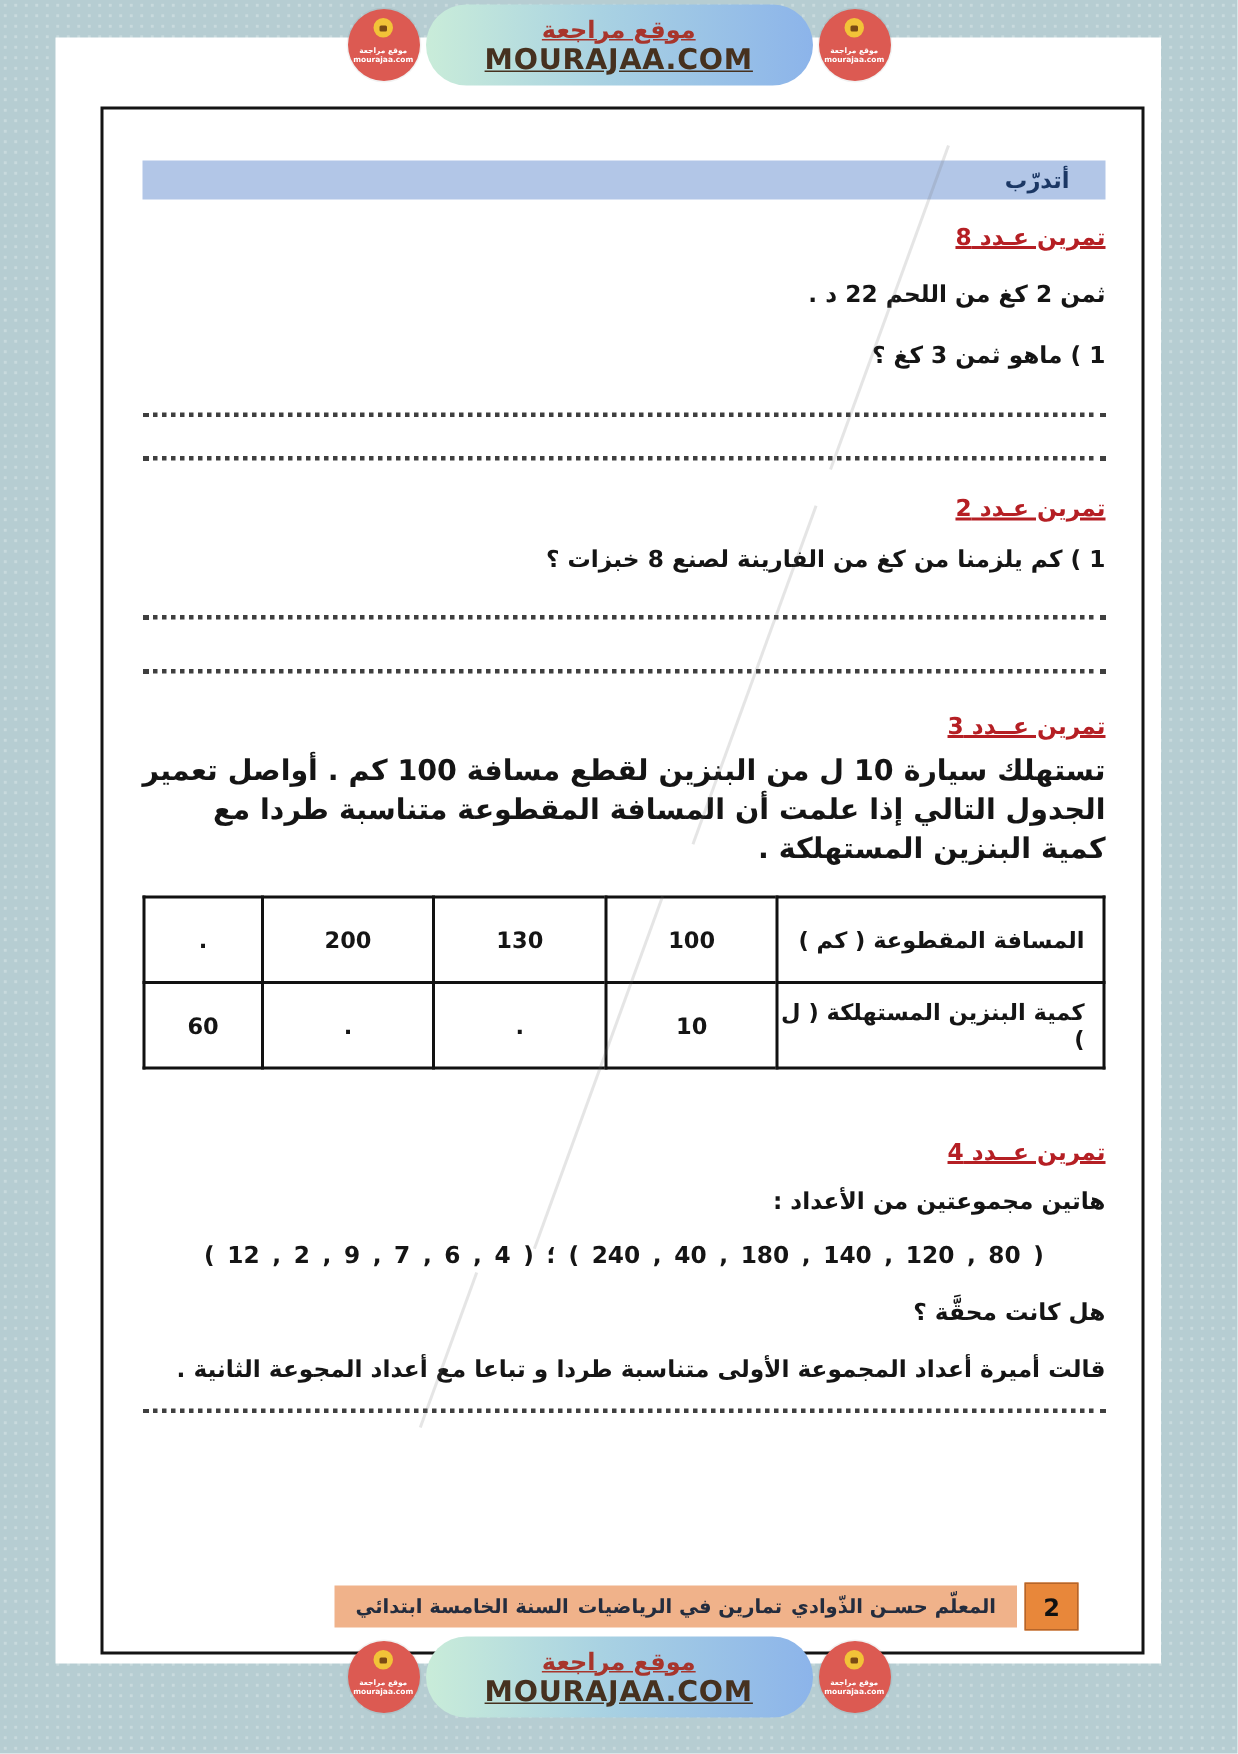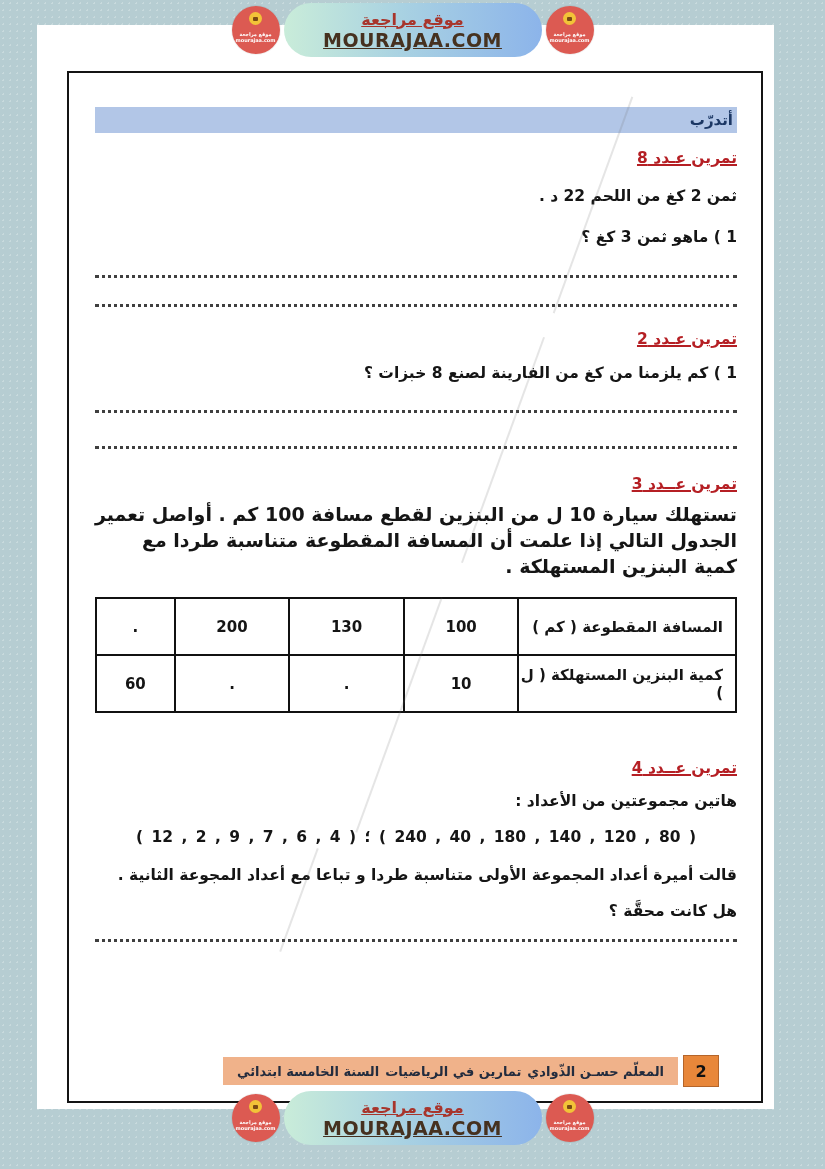--- a/index.html
+++ b/index.html
@@ -24,21 +24,21 @@
             display:flex;align-items:center;justify-content:center;}
   .logo-dot span{display:block;width:5px;height:4px;background:#7a4a14;border-radius:1px;}
   .logo-txt{margin-top:6px;font-size:5px;line-height:6px;color:#ffffff;text-align:center;font-weight:bold;}
   .pill{width:258px;height:54px;border-radius:27px;
         background:linear-gradient(90deg,#c9ecd9 0%,#a9d2e2 45%,#8cb4ea 100%);
         display:flex;flex-direction:column;align-items:center;justify-content:center;}
   .pill .ar{font-size:16px;font-weight:bold;color:#a8352c;text-decoration:underline;direction:rtl;}
   .pill .url{font-size:19px;font-weight:bold;color:#46311f;text-decoration:underline;letter-spacing:.5px;}
   
   .practice{height:26px;line-height:26px;background:#b2c6e7;color:#1b3764;
-            font-weight:bold;font-size:15px;padding:0 4px;margin-bottom:14px;}
+            font-weight:bold;font-size:15px;padding:0 24px;margin-bottom:14px;}
   .ex-title{color:#b51f24;font-weight:bold;font-size:15.5px;line-height:22px;
             text-decoration:underline;text-decoration-thickness:2px;width:fit-content;}
   .line{font-weight:bold;font-size:15.5px;line-height:26px;color:#151515;}
   .dots{height:3px;border-bottom:3px dotted #3f3f3f;width:100%;}
   .para{font-weight:bold;font-size:19px;line-height:26px;color:#151515;}
   .sets{direction:rtl;text-align:center;font-weight:bold;font-size:15.5px;line-height:26px;
         color:#151515;word-spacing:3px;}
   
   table.ptable{border-collapse:collapse;width:100%;direction:rtl;}
   table.ptable td{border:2px solid #111;height:55px;font-weight:bold;font-size:15px;
@@ -99,22 +99,22 @@
           <td>.</td>
           <td>.</td>
           <td>60</td>
         </tr>
       </tbody>
         </table>
 
       <div class="ex-title" style="margin-bottom:9px;">تمرين عــدد 4</div>
       <div class="line" style="margin-bottom:10px;">هاتين مجموعتين من الأعداد :</div>
       <div class="sets" style="margin-bottom:12px;">( 80 , 120 , 140 , 180 , 40 , 240 ) ؛ ( 4 , 6 , 7 , 9 , 2 , 12 )</div>
+      <div class="line" style="margin-bottom:12px;">هل كانت محقَّة ؟</div>
       <div class="line" style="margin-bottom:10px;">قالت أميرة أعداد المجموعة الأولى متناسبة طردا و تباعا مع أعداد المجوعة الثانية .</div>
-      <div class="line" style="margin-bottom:12px;">هل كانت محقَّة ؟</div>
       <div class="dots" style="margin-bottom:38px;"></div>
 
       <div class="footer" style="margin-top:auto;margin-bottom:6px;">
         <div class="page-box">2</div>
         <div class="foot-bar">
           <span>المعلّم حسـن الذّوادي</span>
           <span>تمارين في الرياضيات</span>
           <span>السنة الخامسة ابتدائي</span>
         </div>
       </div>

